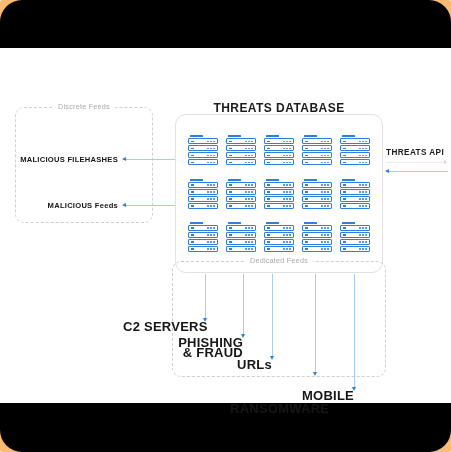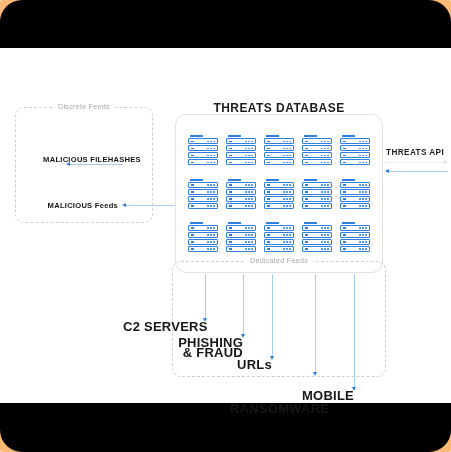--- a/index.html
+++ b/index.html
@@ -223,21 +223,21 @@
   <div id="bar-top" class="bar"></div>
   <div id="bar-bottom" class="bar"></div>
 
   <div id="canvas">
 
     <div id="panel-discrete" class="panel">
       <div id="label-discrete" class="panel-label">Discrete Feeds</div>
     </div>
 
 
-    <div class="feed-row" style="left:5px; top:105px; width:174px; justify-content:flex-end;flex-direction:column;">
+    <div class="feed-row" style="left:5px; top:105px; width:174px; justify-content:flex-end;">
       <span class="feed-label">MALICIOUS FILEHASHES</span>
       <span class="arrow-left" style="width:56px;"></span>
     </div>
 
 
     <div class="feed-row" style="left:15px; top:151px; width:164px; justify-content:flex-end;">
       <span class="feed-label">MALICIOUS Feeds</span>
       <span class="arrow-left" style="width:56px;"></span>
     </div>
 

